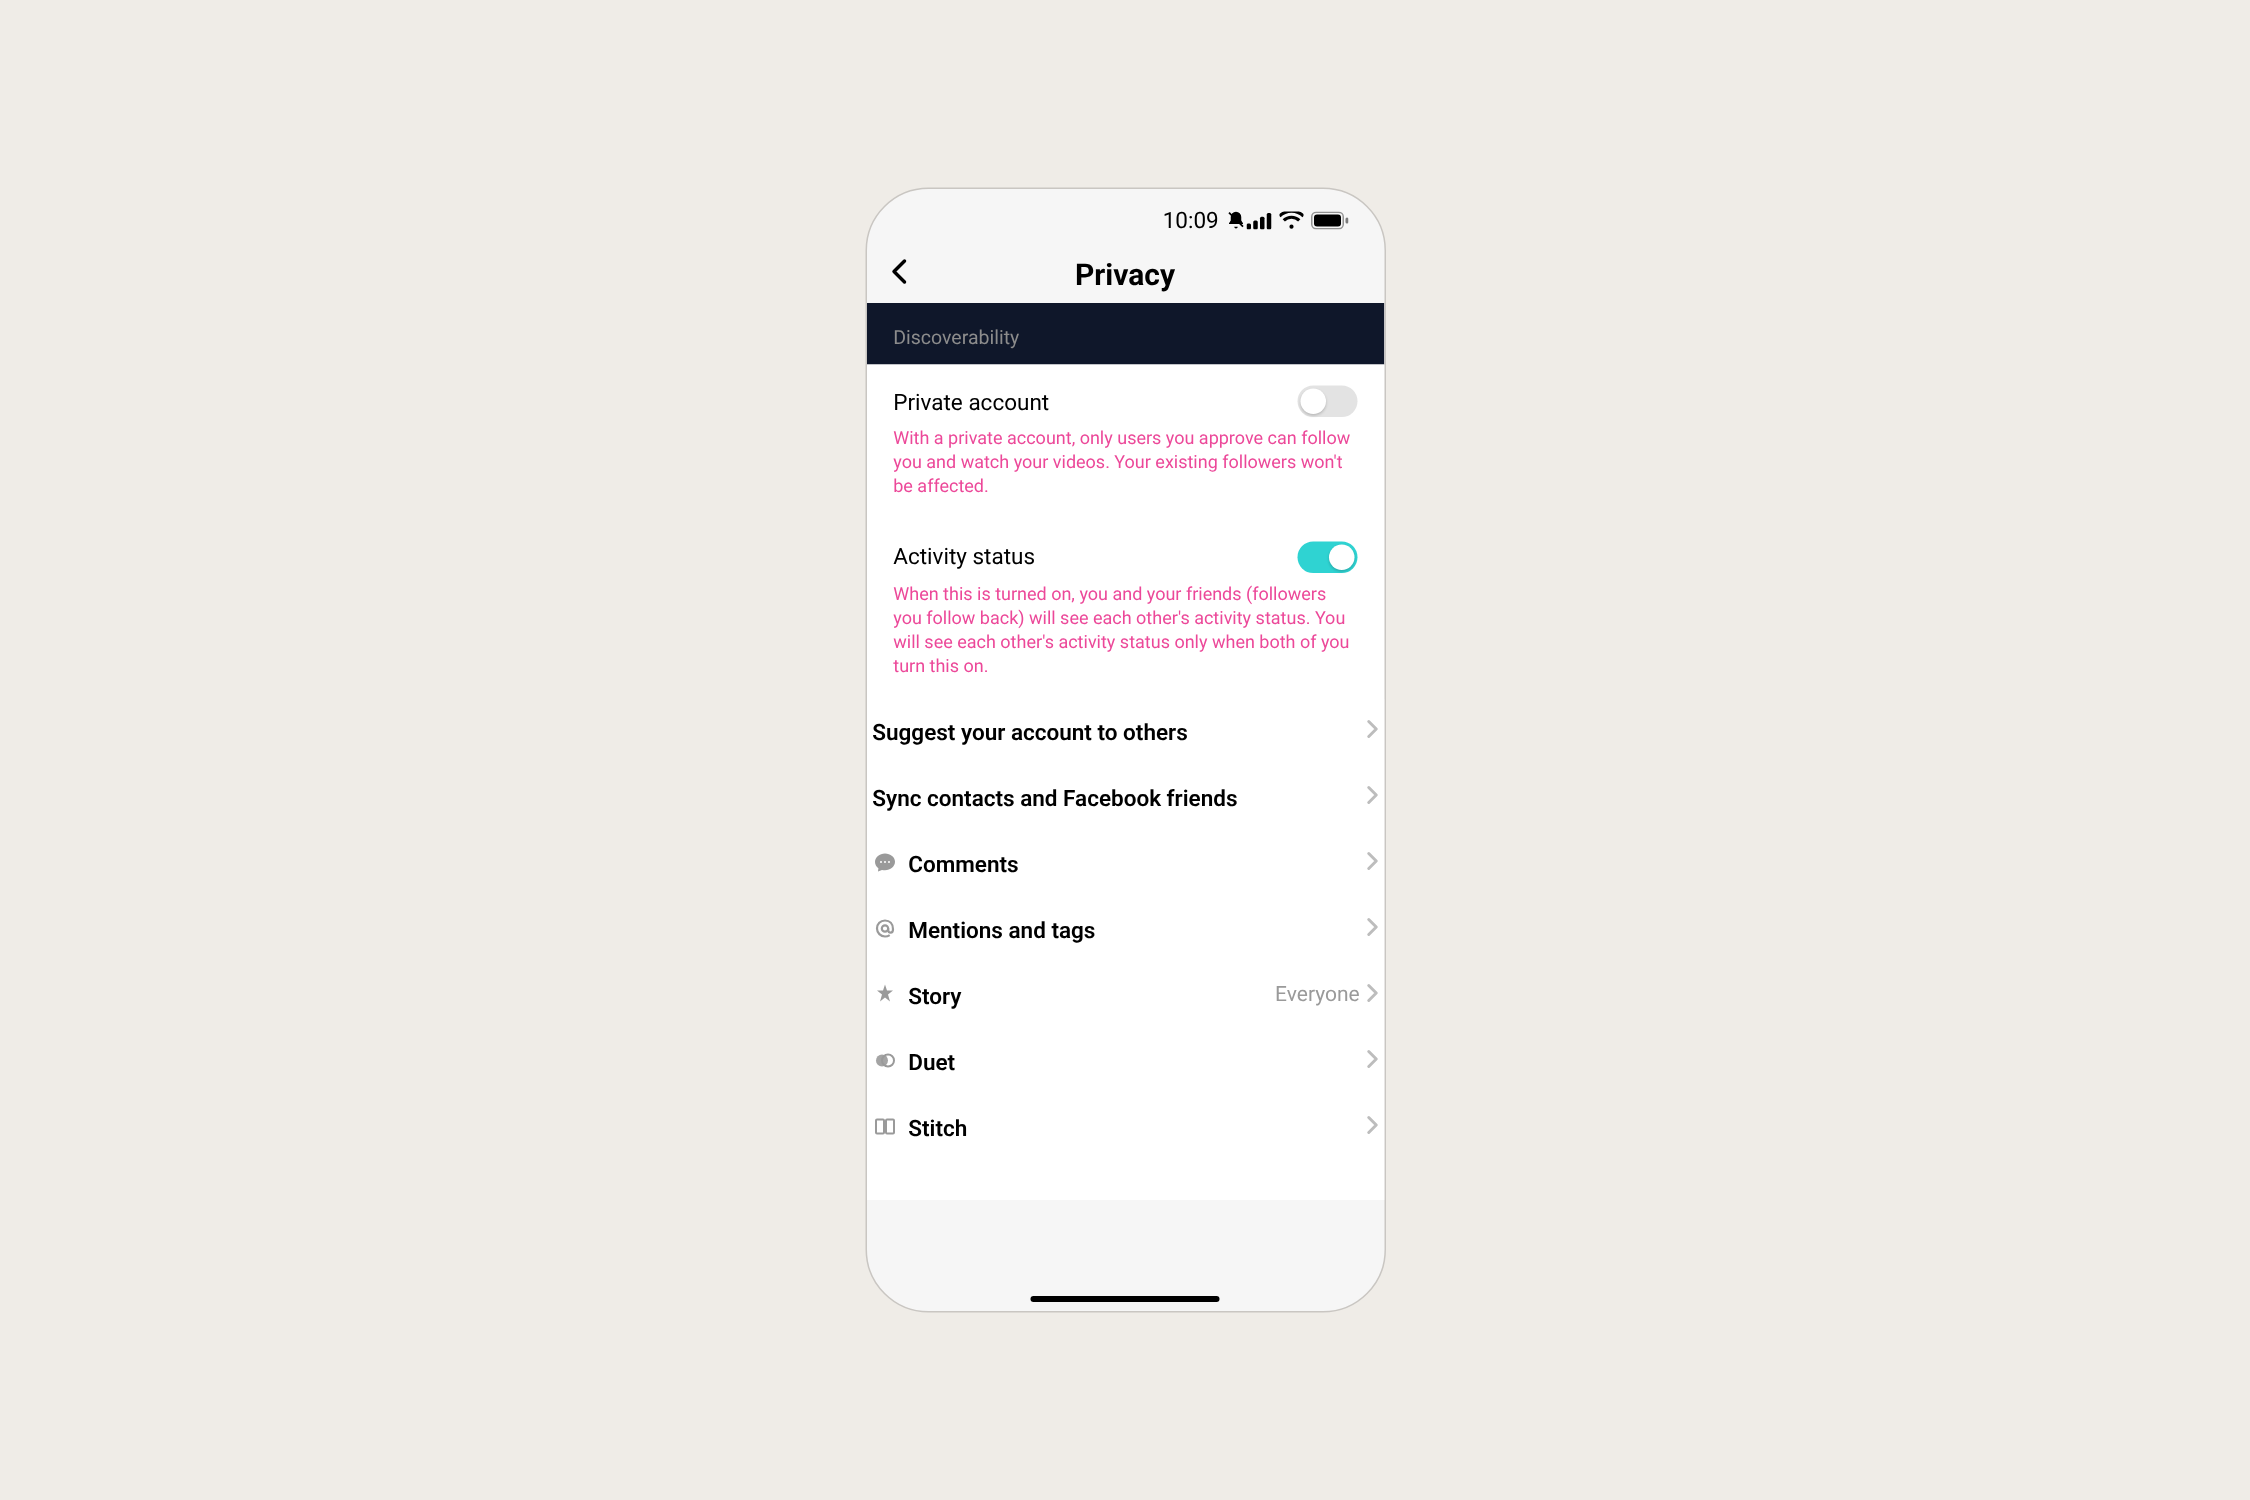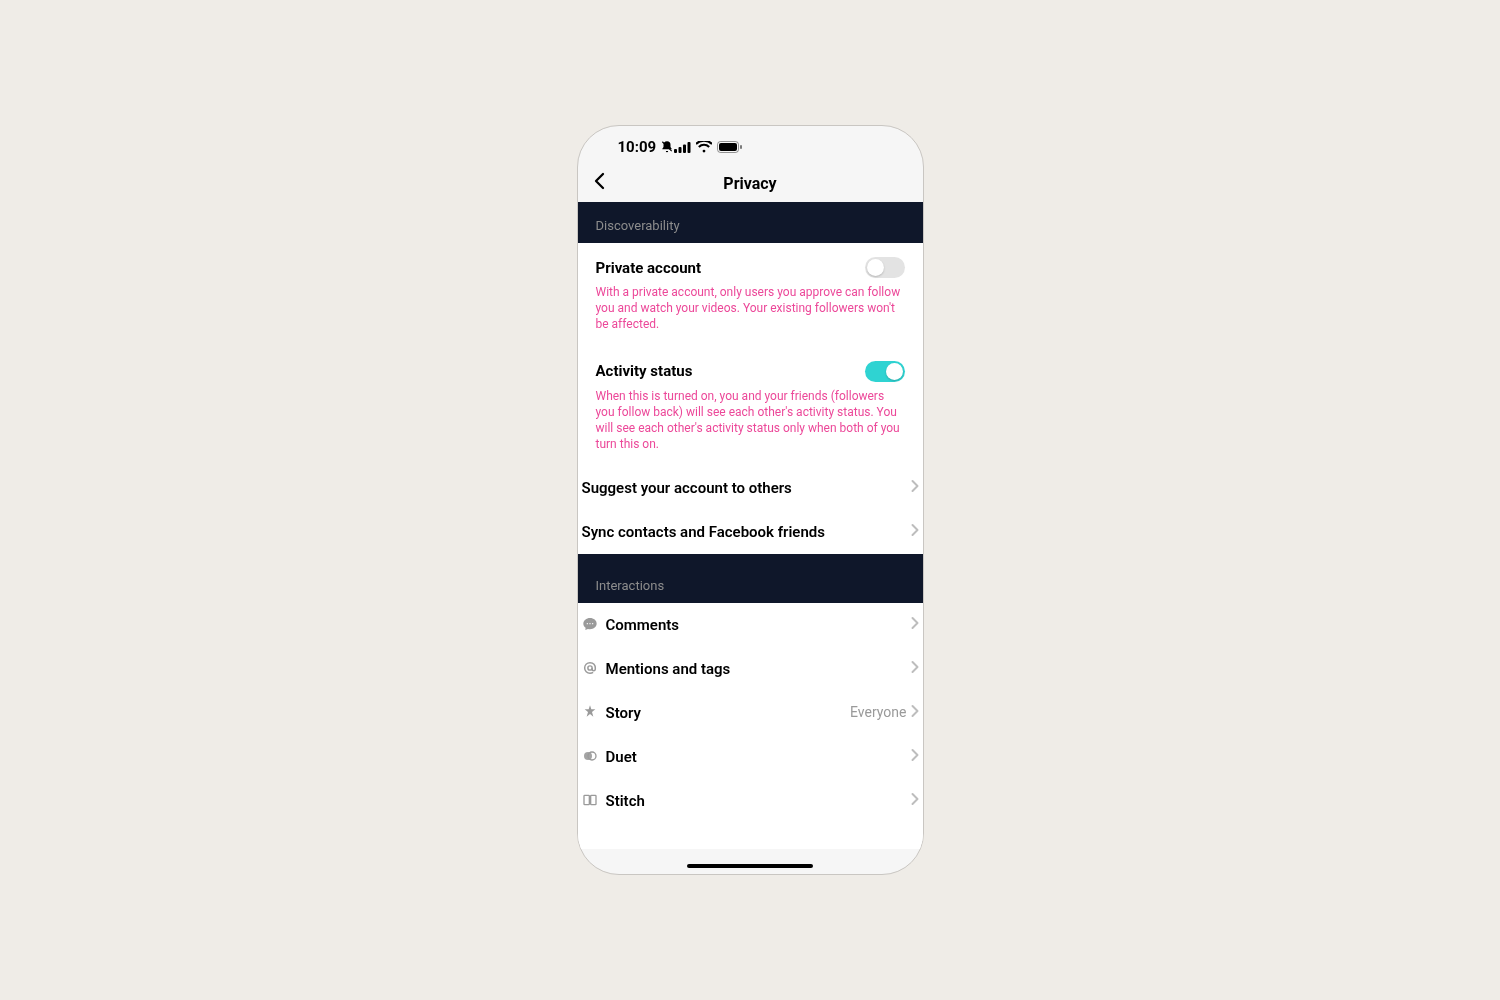--- a/index.html
+++ b/index.html
@@ -21,36 +21,36 @@
     border: 1.5px solid #c9c6c2;
     overflow: hidden;
     position: relative;
     display: flex;
     flex-direction: column;
   }
   .status-bar {
     height: 38px;
     display: flex;
     align-items: center;
-    justify-content: flex-start;
+    justify-content: flex-end;
     padding: 4px 20px 0 40px;
     font-size: 15px;
-    font-weight: 700;
+    font-weight: 400;
   }
   .status-left, .status-right { display: flex; align-items: center; gap: 4px; }
   .status-right { gap: 5px; padding-right: 4px;}
   .icon-svg { display: block; }
   .nav-bar {
     height: 38px;
     display: flex;
     align-items: center;
     justify-content: center;
     position: relative;
   }
-  .nav-title { font-weight: 700; font-size: 16px; }
+  .nav-title { font-weight: 700; font-size: 20px; }
   .nav-back {
     position: absolute;
     left: 16px;
     top: 50%;
     transform: translateY(-50%);
     cursor: pointer;
   }
   .content {
     flex: 1;
     overflow-y: hidden;
@@ -67,21 +67,21 @@
   .setting-toggle {
     padding: 14px 18px 14px 18px;
   }
   .setting-toggle .row {
     display: flex;
     align-items: center;
     justify-content: space-between;
     margin-bottom: 6px;
   }
   .setting-toggle .row .label {
-    font-weight: 700;
+    font-weight: 400;
     font-size: 15px;
   }
   .setting-toggle .desc {
     font-size: 12px;
     color: #ec4899;
     line-height: 1.35;
     margin-top: 2px;
     padding-right: 2px;
   }
   .toggle {
@@ -209,21 +209,20 @@
 
       <div class="setting-link">
         <span class="label">Sync contacts and Facebook friends</span>
         <svg class="chevron" width="8" height="14" viewBox="0 0 8 14" fill="none" stroke="currentColor" stroke-width="2" stroke-linecap="round" stroke-linejoin="round">
             <polyline points="1.5,2 6.5,7 1.5,12"></polyline>
           </svg>
       </div>
 
     </div>
 
-    <div class="section-header" style="padding-top:24px;">Interactions</div>
     <div class="card">
 
       <div class="setting-link">
         <span class="icon-slot">
           <svg width="16" height="16" viewBox="0 0 24 24" fill="currentColor">
               <path d="M12 3C6.5 3 2 6.8 2 11.5c0 2.5 1.3 4.8 3.4 6.3L5 21l4-1.5c1 .2 2 .3 3 .3 5.5 0 10-3.8 10-8.5S17.5 3 12 3zM8 12.5a1 1 0 1 1 0-2 1 1 0 0 1 0 2zm4 0a1 1 0 1 1 0-2 1 1 0 0 1 0 2zm4 0a1 1 0 1 1 0-2 1 1 0 0 1 0 2z"></path>
             </svg>
         </span>
         <span class="label">Comments</span>
         <svg class="chevron" width="8" height="14" viewBox="0 0 8 14" fill="none" stroke="currentColor" stroke-width="2" stroke-linecap="round" stroke-linejoin="round">

